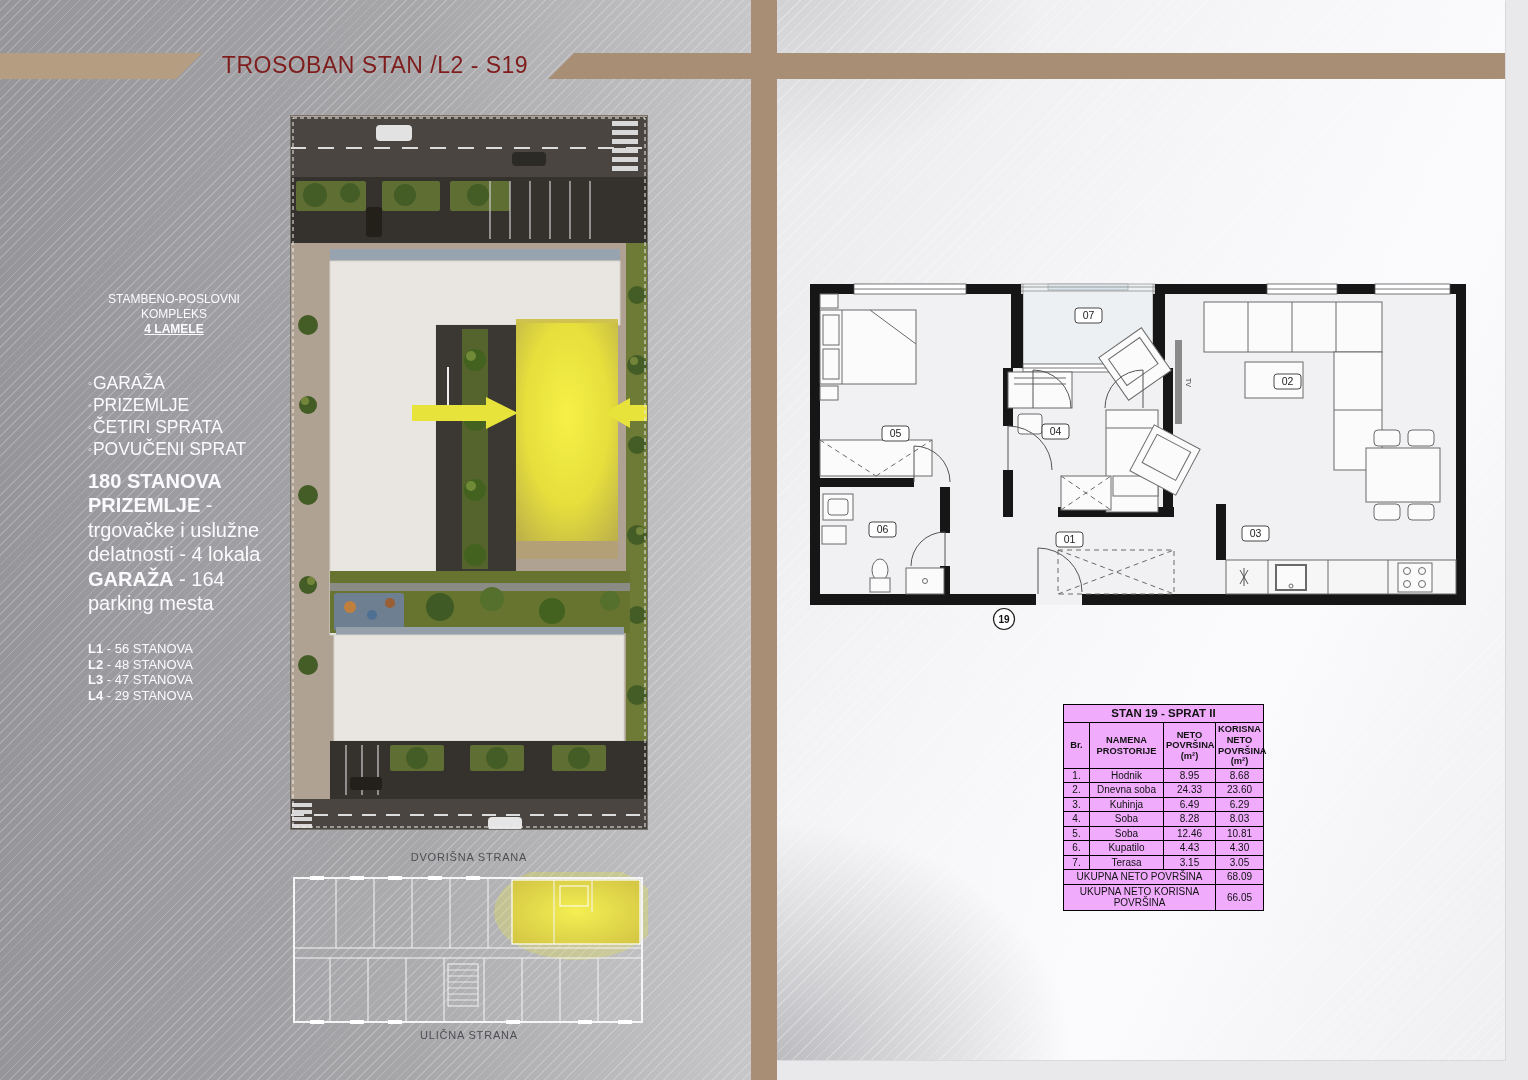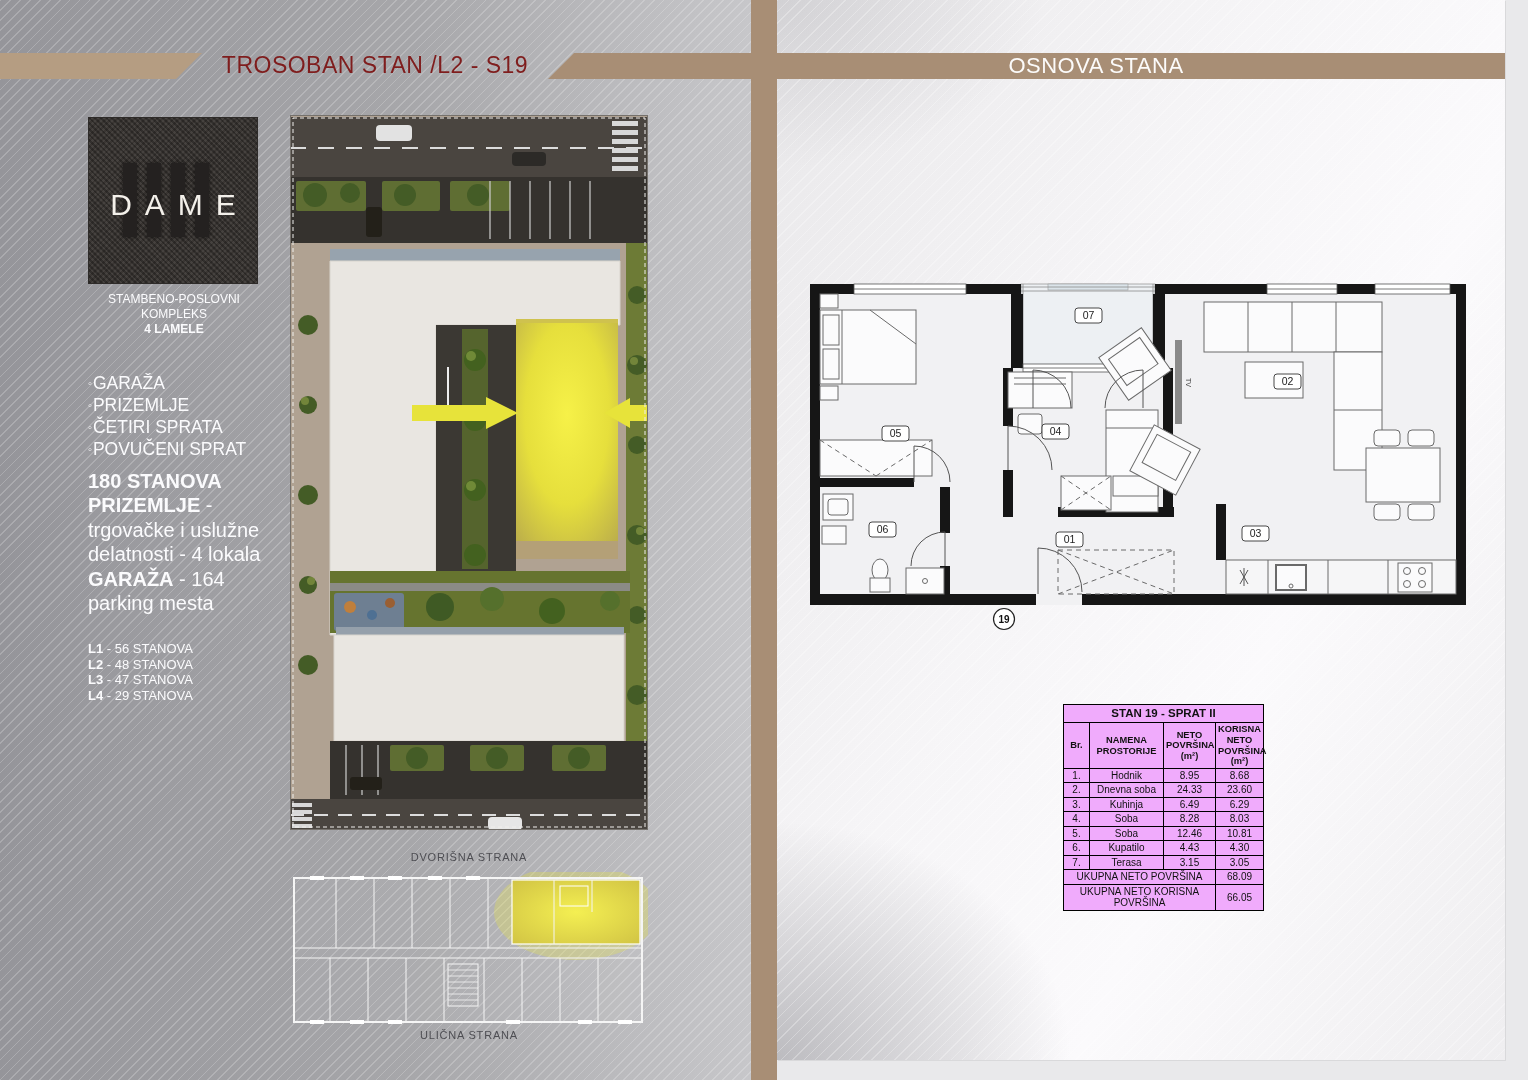--- a/index.html
+++ b/index.html
@@ -40,21 +40,21 @@
       repeating-linear-gradient(-45deg, rgba(255,255,255,.06) 0 2px, rgba(255,255,255,0) 2px 4px);
     box-shadow:0 0 0 1px #2e2b29;}
   .logo-bar{position:absolute;top:45px;width:14px;height:74px;background:#242120;box-shadow:0 0 4px rgba(0,0,0,.55);}
   .logo-bar.b1{left:34px}.logo-bar.b2{left:58px}.logo-bar.b3{left:82px}.logo-bar.b4{left:106px}
   .logo-text{position:absolute;left:0;right:0;top:70px;text-align:center;color:#f3f0ea;
     font-size:30px;letter-spacing:13px;padding-left:13px;}
 
   
   .copy{color:#fbfbfd;}
   .about{position:absolute;left:78px;top:292px;width:192px;text-align:center;font-size:12px;line-height:1.24;}
-  .about .bold{font-weight:bold;}
+  .about .bold{font-weight:bold;text-decoration:underline;}
   .features{position:absolute;left:88px;top:372px;font-size:17.5px;line-height:1.26;}
   .features .bullet{font-size:11px;vertical-align:2px;margin-right:1px;}
   .info{position:absolute;left:88px;top:469px;width:174px;font-size:20px;line-height:1.22;}
   .info .b,.lamele .b{font-weight:bold;}
   .lamele{position:absolute;left:88px;top:601px;font-size:13px;line-height:1.2;margin-top:40px;}
 
   .caption{position:absolute;width:358px;text-align:center;color:#4e4e53;font-size:11px;letter-spacing:.8px;}
   .caption.top{left:290px;top:851px;}
   .caption.bottom{left:290px;top:1029px;}
 
@@ -81,29 +81,21 @@
 <div id="page">
 
   <div class="left-panel"></div>
   <div class="right-panel"></div>
 
   <div class="v-band"></div>
   <div class="h-band-left"></div>
   <div class="h-band-main"></div>
 
   <div class="left-title">TROSOBAN STAN /L2 - S19</div>
-  <div class="right-title">OSNOVA STANA</div>
-
-  <div class="logo">
-    <div class="logo-bar b1"></div>
-    <div class="logo-bar b2"></div>
-    <div class="logo-bar b3"></div>
-    <div class="logo-bar b4"></div>
-    <div class="logo-text">DAME</div>
-  </div>
+
 
   <div class="about copy">
     <div>STAMBENO-POSLOVNI</div>
     <div>KOMPLEKS</div>
     <div class="bold">4 LAMELE</div>
   </div>
 
   <div class="features copy">
     <div><span class="bullet">◦</span><span>GARAŽA</span></div>
     <div><span class="bullet">◦</span><span>PRIZEMLJE</span></div>

